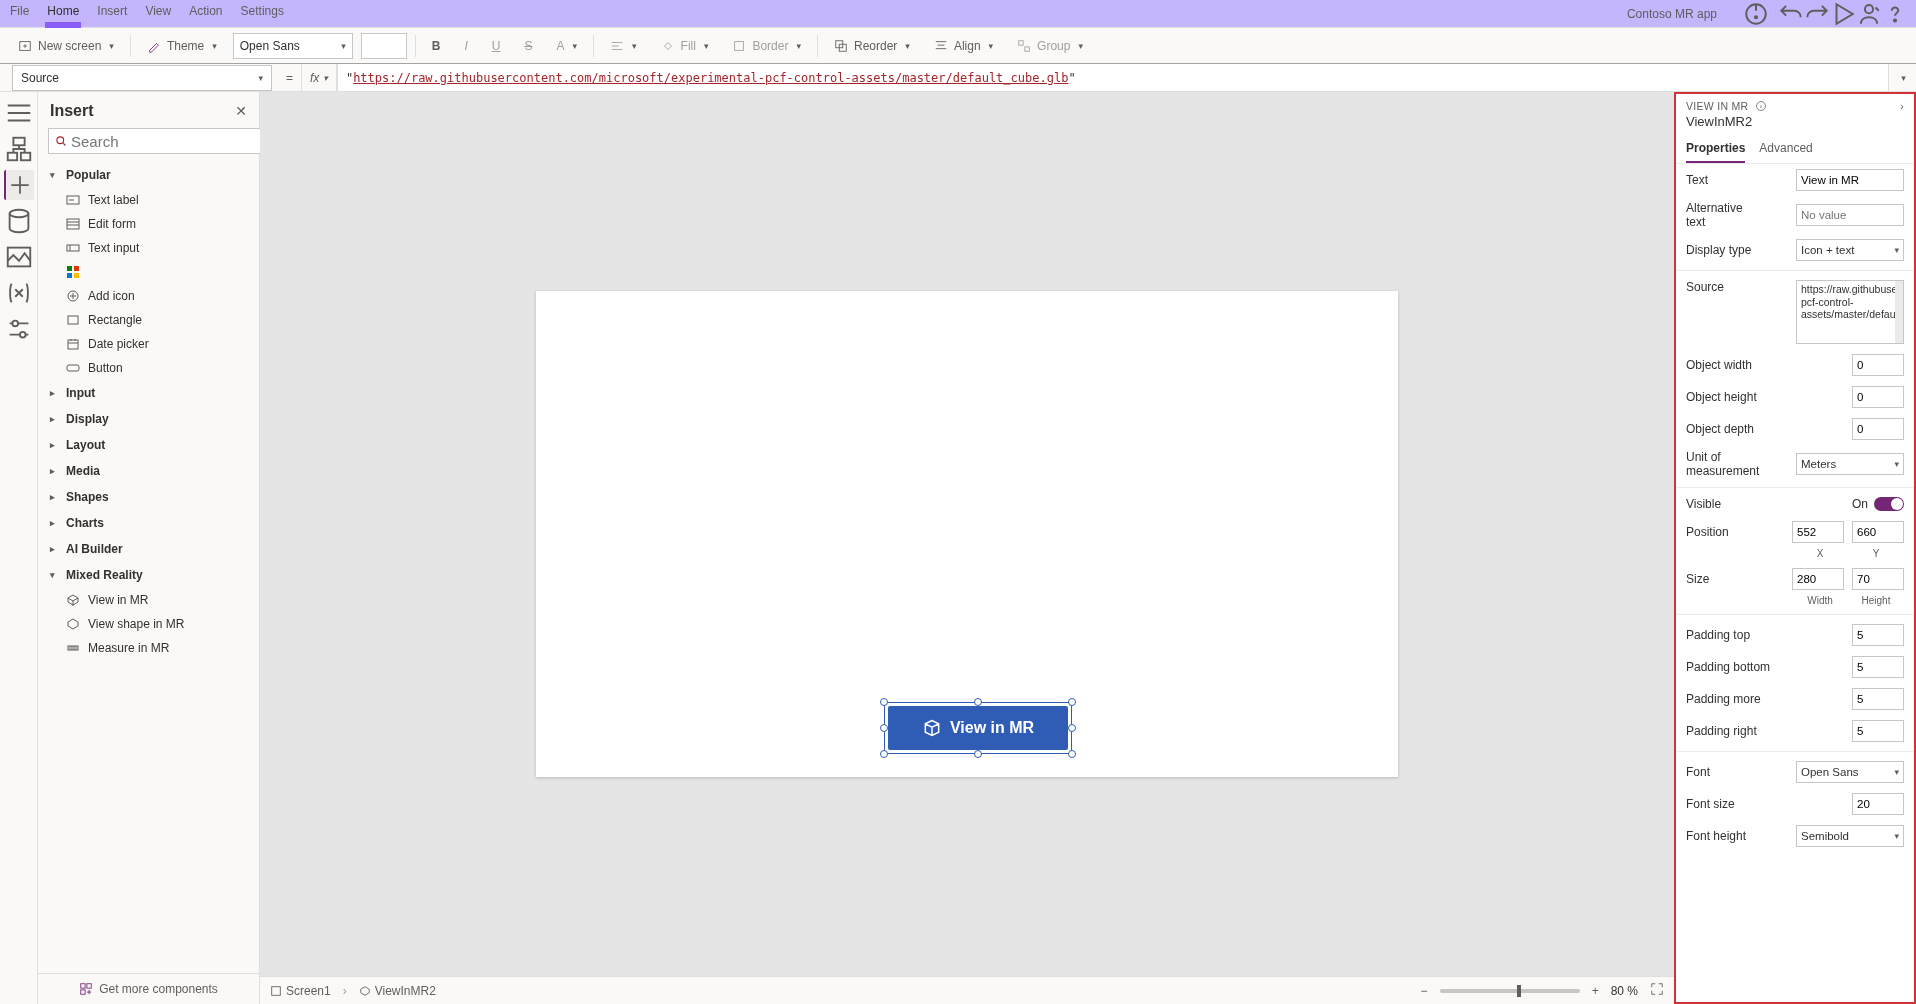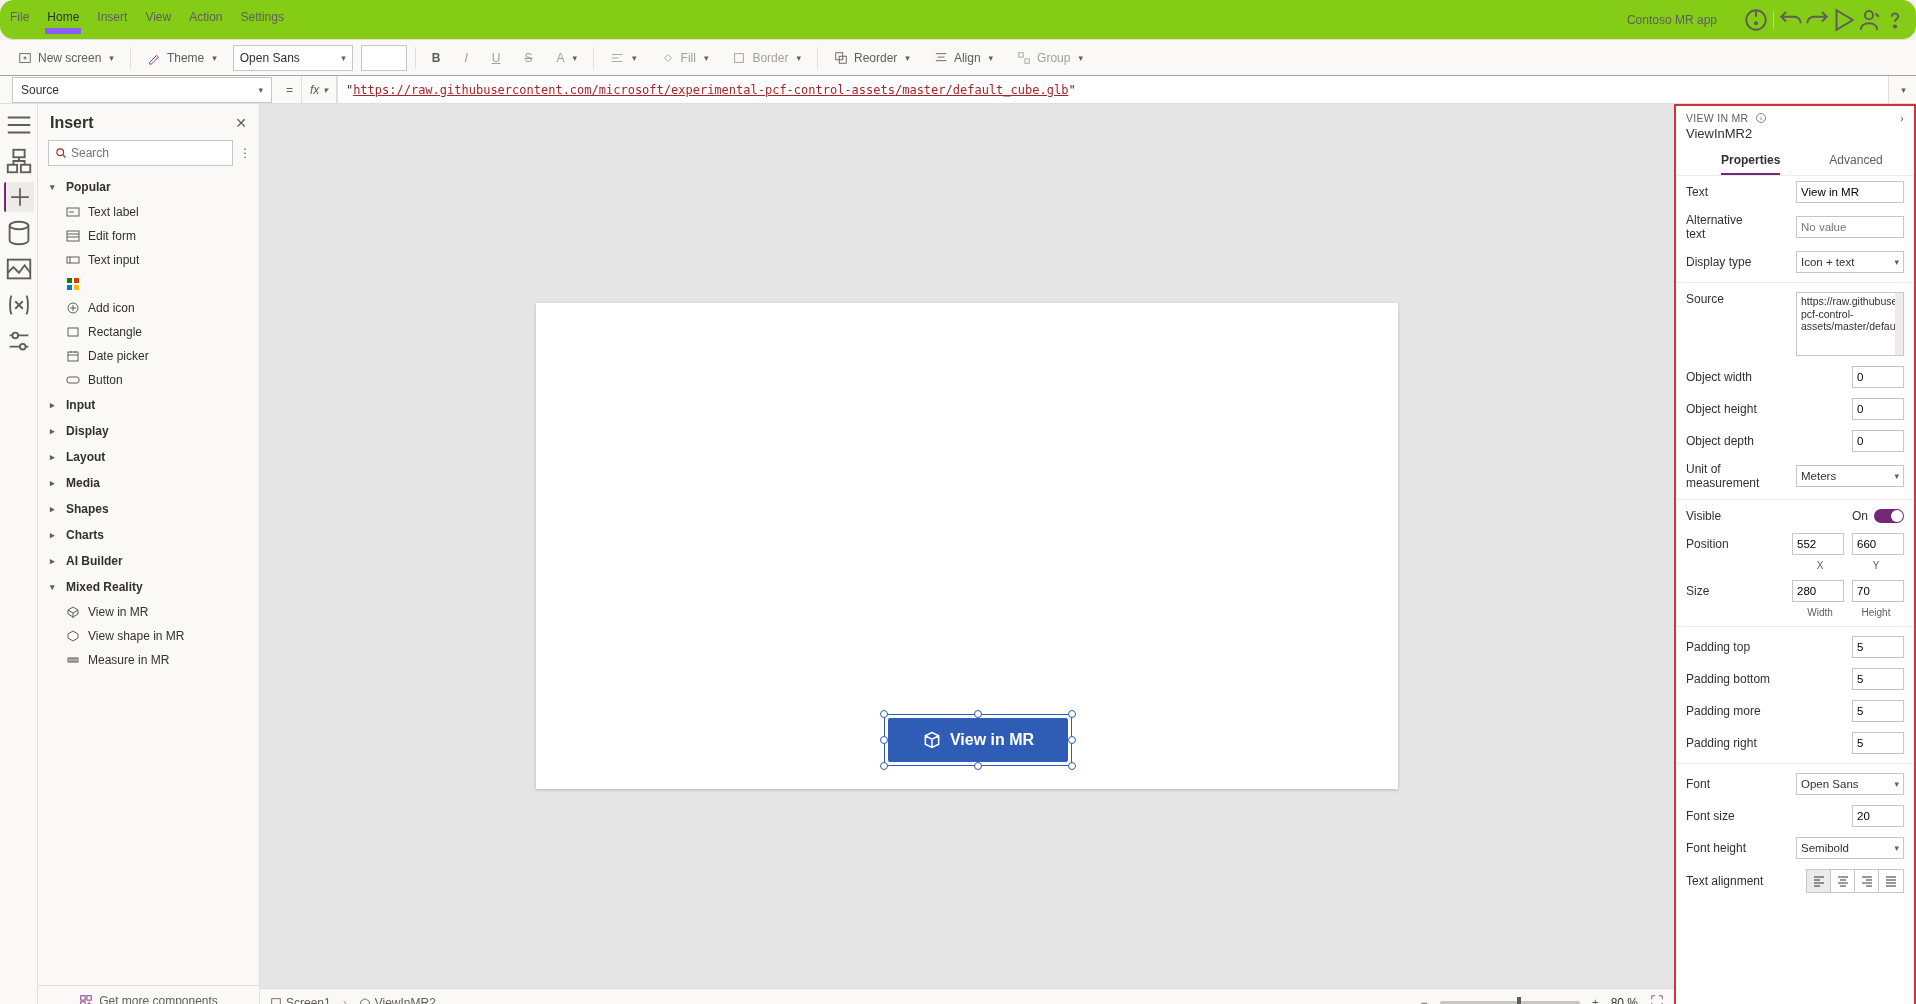--- a/index.html
+++ b/index.html
@@ -1,19 +1,19 @@
 <!DOCTYPE html>
 <html><head>
 <meta charset="utf-8">
 <style>
 * { box-sizing: border-box; margin: 0; padding: 0; }
 body { font-family: "Segoe UI", sans-serif; font-size: 12px; color: #323130; background: #f3f2f1; overflow: hidden; }
 
 
-.menubar { display: flex; align-items: center; height: 40px; background: #84cc16; border-bottom: 1px solid #e1dfdd; padding: 0 8px; border-radius: 14px; }
+.menubar { display: flex; align-items: center; height: 28px; background: #c4b5fd; border-bottom: 1px solid #e1dfdd; padding: 0 8px; }
 .menubar .tabs { display: flex; gap: 14px; }
 .menubar .tab { padding: 4px 2px; cursor: pointer; color: #605e5c; }
 .menubar .tab.active { color: #323130; font-weight: 400; border-bottom: 6px solid #8b5cf6; }
 .menubar .spacer { flex: 1; }
 .menubar .app-name { color: #605e5c; margin-right: 26px; }
 .menubar .icon-btn { width: 26px; height: 26px; display: flex; align-items: center; justify-content: center; cursor: pointer; color: #605e5c; }
 .menubar .divider { width: 1px; height: 18px; background: #c8c6c4; margin: 0 4px; }
 
 
 .toolbar { display: flex; align-items: center; height: 36px; background: #faf9f8; border-bottom: 1px solid #a3a3a3; padding: 0 10px; gap: 8px; }
@@ -40,21 +40,21 @@
 .rail .rbtn { width: 30px; height: 30px; display: flex; align-items: center; justify-content: center; cursor: pointer; color: #605e5c; border-radius:2px;}
 .rail .rbtn.active { background: #edebe9; border-left: 2px solid #742774; }
 
 
 .insert-panel { width: 222px; background: #faf9f8; border-right: 1px solid #e1dfdd; display: flex; flex-direction: column; }
 .insert-header { display: flex; align-items: center; justify-content: space-between; padding: 10px 12px 8px; }
 .insert-header h2 { font-size: 16px; font-weight: 600; }
 .insert-close { cursor: pointer; color: #605e5c; font-size: 14px; }
 .insert-search-row { display: flex; align-items: center; gap: 6px; padding: 0 10px 8px; }
 .search-box { flex: 1; display: flex; align-items: center; border: 1px solid #c8c6c4; background: #fff; height: 26px; padding: 0 6px; gap: 4px; }
-.search-box input { border: none; outline: none; flex: 1; font-size: 12px; }
+.search-box input { border: none; outline: none; flex: 1; font-size: 15px; }
 .more-btn { width: 20px; text-align: center; color: #605e5c; cursor: pointer; }
 .insert-list { flex: 1; overflow-y: auto; padding-bottom: 6px; }
 .cat { display: flex; align-items: center; gap: 6px; padding: 6px 12px; font-weight: 600; cursor: pointer; }
 .cat .arrow { font-size: 9px; color: #605e5c; width: 10px; }
 .item { display: flex; align-items: center; gap: 8px; padding: 5px 12px 5px 28px; cursor: pointer; }
 .item .iicon { width: 14px; height: 14px; display: flex; align-items: center; justify-content: center; color: #605e5c; }
 .insert-footer { border-top: 1px solid #e1dfdd; padding: 8px 12px; display: flex; align-items: center; gap: 6px; color: #605e5c; cursor:pointer; justify-content:center;}
 
 
 .canvas-wrap { flex: 1; background: #e5e5e5; display: flex; flex-direction: column; position: relative; }
@@ -71,21 +71,21 @@
 .bottombar .spacer { flex: 1; }
 .zoom-slider { width: 140px; height: 4px; background: #c8c6c4; position: relative; border-radius: 2px; }
 .zoom-thumb { position: absolute; top: -4px; width: 4px; height: 12px; background: #605e5c; left: 55%; }
 
 
 .prop-panel { width: 242px; background: #fff; border: 2px solid #d13438; display: flex; flex-direction: column; font-size: 12px; }
 .prop-head { display: flex; align-items: center; gap: 6px; padding: 6px 10px 2px; color: #605e5c; font-size: 10.5px; letter-spacing: .3px; }
 .prop-head .spacer { flex:1; }
 .ctrl-name { padding: 0 10px 6px; font-size: 13px; }
 .prop-tabs { display: flex; gap: 14px; padding: 0 10px; border-bottom: 1px solid #edebe9; }
-.prop-tab { padding: 6px 0; cursor: pointer; color: #605e5c; margin-left: 35px; }
+.prop-tab { padding: 6px 0; cursor: pointer; color: #605e5c; }
 .prop-tab.active { color: #323130; font-weight: 600; border-bottom: 2px solid #742774; }
 .prop-body { flex: 1; overflow-y: auto; }
 .prow { display: flex; align-items: center; padding: 5px 10px; gap: 8px; }
 .prow .plabel { flex: 1; color: #323130; }
 .pinput { width: 108px; height: 22px; border: 1px solid #c8c6c4; padding: 0 4px; font-size: 11.5px; background:#fff;}
 .pinput.small { width: 52px; }
 .pselect { width: 108px; height: 22px; border: 1px solid #c8c6c4; padding: 0 4px; display: flex; align-items: center; justify-content: space-between; background:#fff; font-size:11.5px;}
 .ptextarea { width: 108px; height: 64px; border: 1px solid #c8c6c4; padding: 2px 4px; font-size: 10.5px; line-height: 1.2; overflow: hidden; background:#fff; position:relative;}
 .ptextarea::after { content:''; position:absolute; right:0; top:0; bottom:0; width:8px; background:#edebe9;}
 .sublabel-row { display: flex; justify-content: flex-end; gap: 0; padding: 0 10px 4px; font-size: 10px; color: #605e5c; }
@@ -619,40 +619,15 @@
           <div class="plabel">Font size</div>
           <input class="pinput small" value="20" style="">
         </div>
       <div class="prow">
           <div class="plabel">Font height</div>
           <div class="pselect">
             <span>Semibold</span>
             <span class="chev">▾</span>
           </div>
         </div>
-      <div class="prow">
-          <div class="plabel">Text alignment</div>
-        <div class="align-group">
-          <div class="align-btn active">
-              <svg width="12" height="12" viewBox="0 0 12 12" stroke="currentColor">
-                <path d="M1 2h10M1 5h6M1 8h10M1 11h6"></path>
-              </svg>
-            </div>
-          <div class="align-btn">
-              <svg width="12" height="12" viewBox="0 0 12 12" stroke="currentColor">
-                <path d="M1 2h10M3 5h6M1 8h10M3 11h6"></path>
-              </svg>
-            </div>
-          <div class="align-btn">
-              <svg width="12" height="12" viewBox="0 0 12 12" stroke="currentColor">
-                <path d="M1 2h10M5 5h6M1 8h10M5 11h6"></path>
-              </svg>
-            </div>
-          <div class="align-btn">
-              <svg width="12" height="12" viewBox="0 0 12 12" stroke="currentColor">
-                <path d="M1 2h10M1 5h10M1 8h10M1 11h10"></path>
-              </svg>
-            </div>
-        </div>
-      </div>
     </div>
   </div>
 </div>
 
 </body></html>

